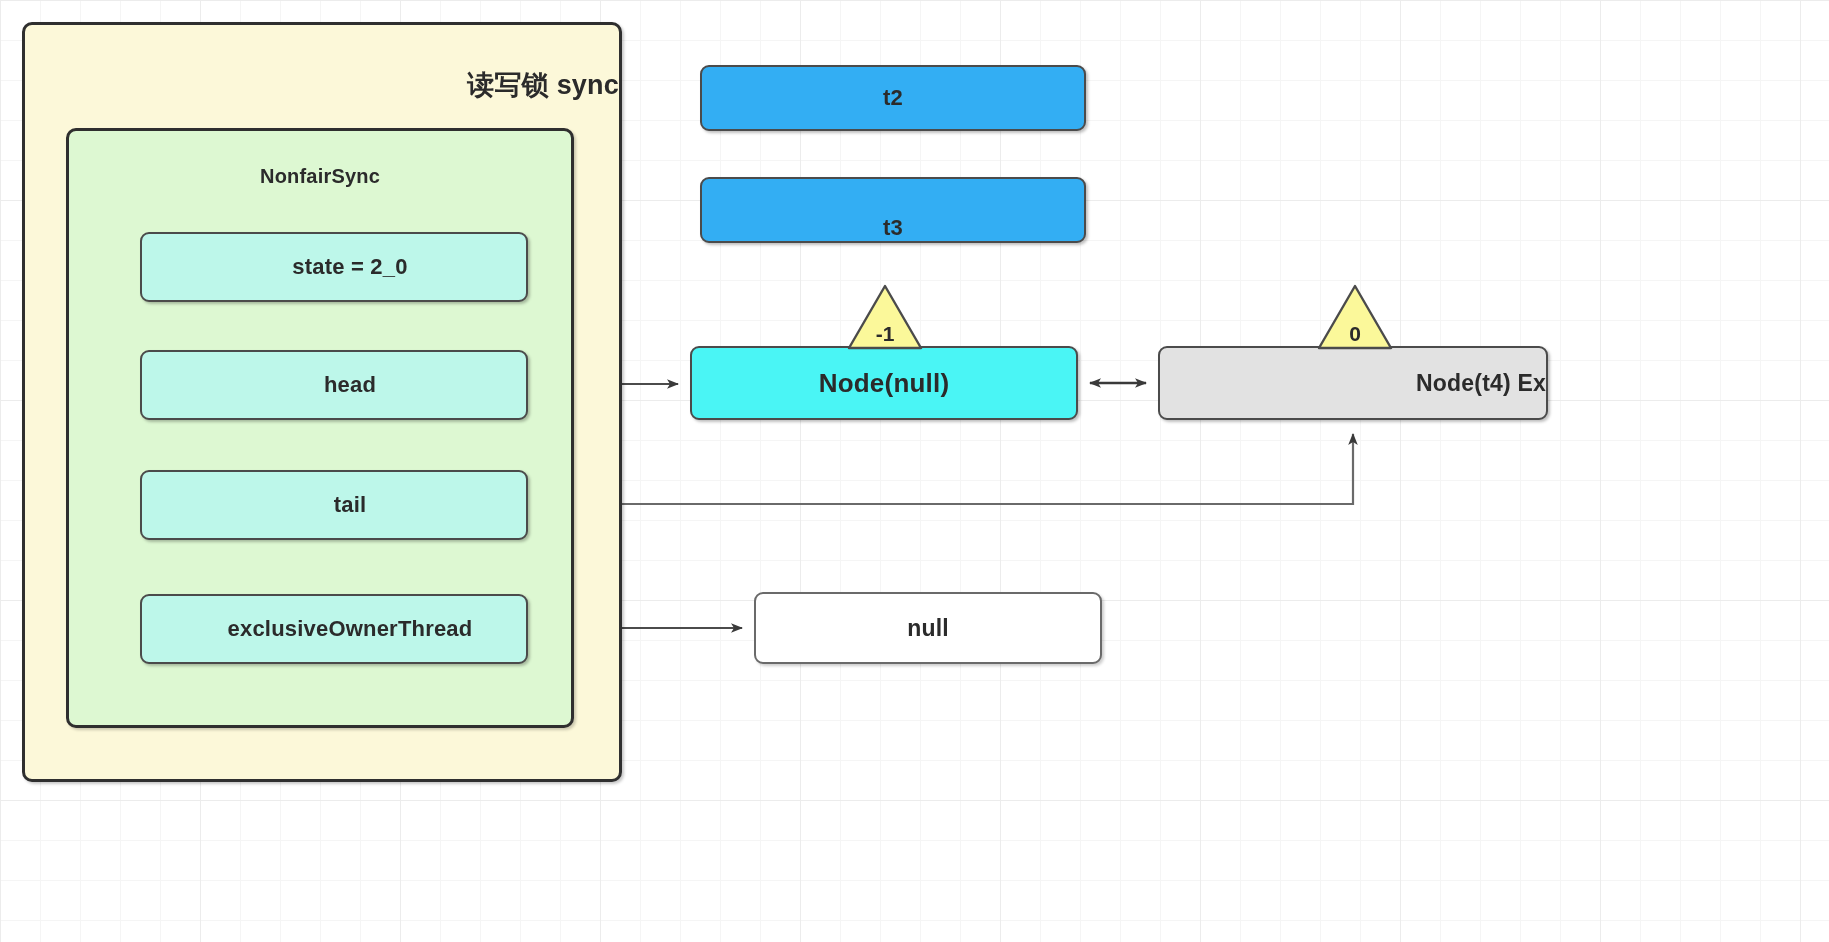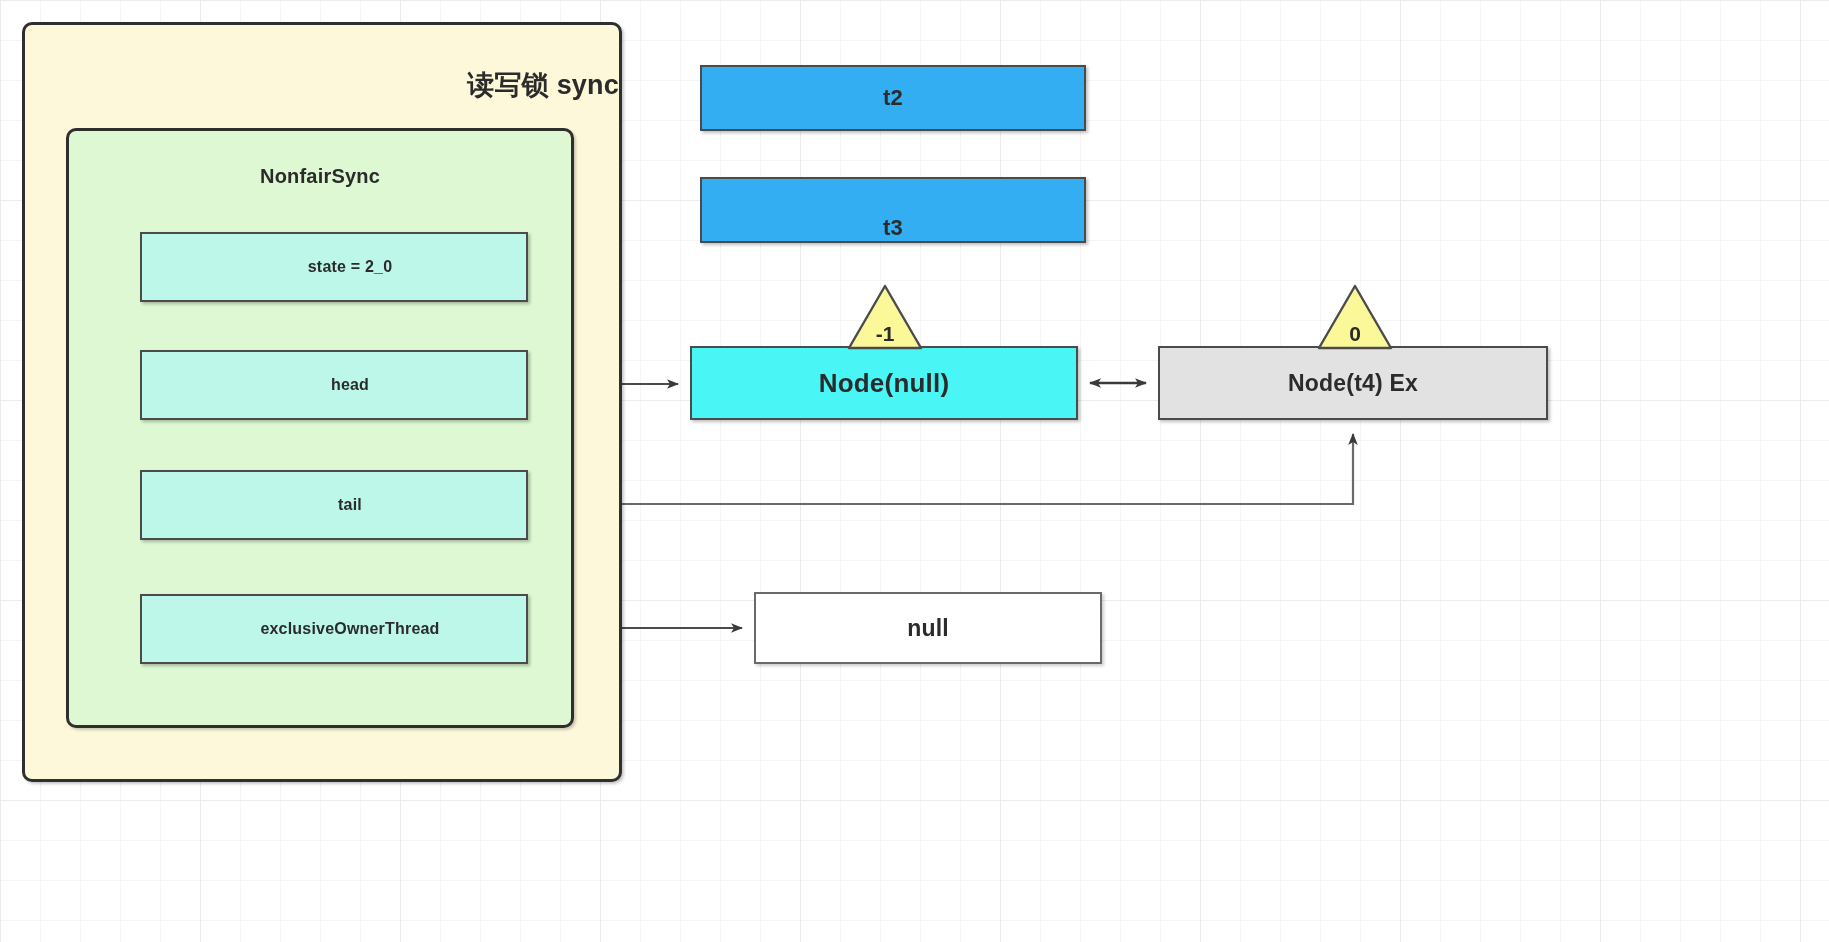--- a/index.html
+++ b/index.html
@@ -27,20 +27,21 @@
 
   .box {
     position: absolute;
     box-sizing: border-box;
     display: flex;
     align-items: center;
     justify-content: center;
     color: #2b2b2b;
     font-weight: bold;
     letter-spacing: 0.2px;
+    border-radius: 9px;
   }
 
   
   .outer-sync {
     left: 22px;
     top: 22px;
     width: 600px;
     height: 760px;
     background: #fcf8d9;
     border: 3px solid #2f2f2f;
@@ -80,21 +81,21 @@
     font-size: 20px;
     font-weight: bold;
     color: #2b2b2b;
   }
 
   
   .field {
     background: #bdf7ea;
     border: 2px solid #4b4b4b;
     box-shadow: 2px 2px 3px rgba(0,0,0,0.25);
-    font-size: 16px;
+    font-size: 22px;
     font-weight: bold;
     width: 388px;
     left: 140px;
     height: 70px;
     padding-left: 32px;
   }
   .field-state { top: 232px; }
   .field-head  { top: 350px; }
   .field-tail  { top: 470px; align-items: center; }
   .field-eot   { top: 594px; }
@@ -126,20 +127,21 @@
   }
   .node-t4 {
     left: 1158px;
     top: 346px;
     width: 390px;
     height: 74px;
     background: #e2e2e2;
     border: 2px solid #4b4b4b;
     box-shadow: 2px 2px 3px rgba(0,0,0,0.25);
     font-size: 23px;
+    justify-content: flex-end;
   }
   .node-plain-null {
     left: 754px;
     top: 592px;
     width: 348px;
     height: 72px;
     background: #ffffff;
     border: 2px solid #6a6a6a;
     box-shadow: 2px 2px 3px rgba(0,0,0,0.2);
     font-size: 23px;

